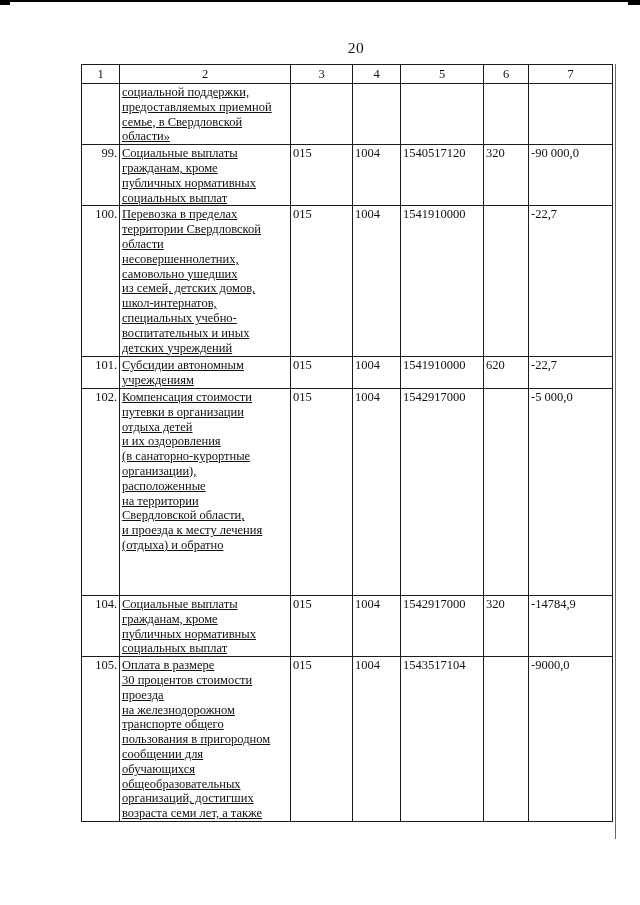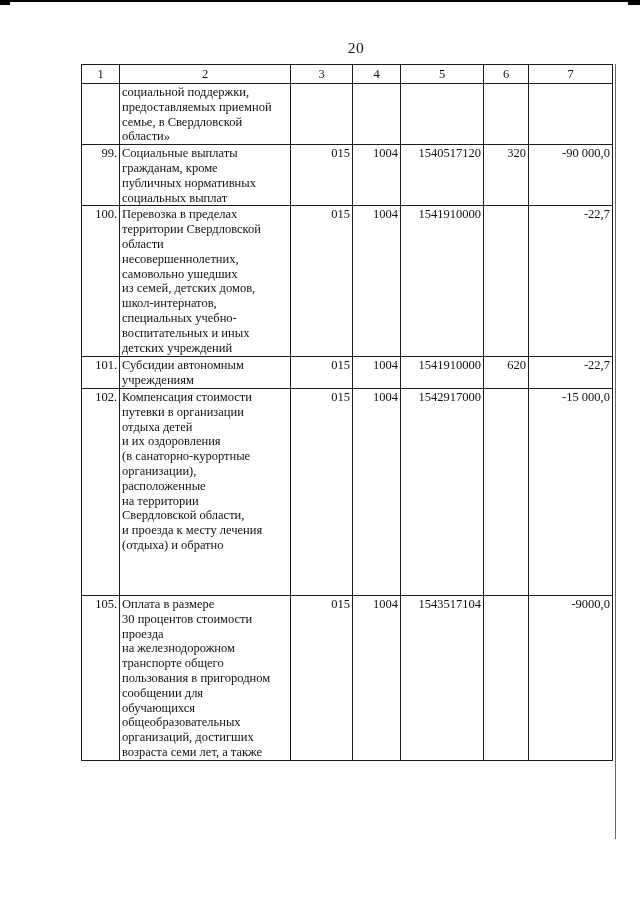--- a/index.html
+++ b/index.html
@@ -44,22 +44,22 @@
   }
   table.budget td, table.budget th {
     border: 1px solid #1c1c1c;
     vertical-align: top;
     font-weight: normal;
     padding: 1px 2px 0 2px;
     overflow: hidden;
   }
   table.budget th { text-align: center; padding-top: 2px; }
   td.c-num  { text-align: right; }
-  td.c-name { text-align: left; white-space: pre-line; padding-left: 5px; padding-right: 3px; }
-  td.c-val  { text-align: right; }
+  td.c-name { text-align: left; white-space: pre-line; padding-left: 5px; padding-right: 3px; text-decoration: underline; }
+  td.c-val  { text-align: left; }
   table.budget { border: 1.5px solid #111; }
 </style>
 </head>
 <body>
 
 <div class="scan-top-line"></div>
 <div class="scan-corner-left"></div>
 <div class="scan-corner-right"></div>
 <div class="scan-right-line"></div>
 
@@ -147,21 +147,33 @@
 организации),
 расположенные
 на территории
 Свердловской области,
 и проезда к месту лечения
 (отдыха) и обратно</td>
     <td class="c-val">015</td>
     <td class="c-val">1004</td>
     <td class="c-val">1542917000</td>
     <td class="c-val"></td>
-    <td class="c-val">-15 000,0</td>
+    <td class="c-val">-5 000,0</td>
+  </tr>
+  <tr style="height:61px">
+    <td class="c-num">104.</td>
+    <td class="c-name">Социальные выплаты
+гражданам, кроме
+публичных нормативных
+социальных выплат</td>
+    <td class="c-val">015</td>
+    <td class="c-val">1004</td>
+    <td class="c-val">1542917000</td>
+    <td class="c-val">320</td>
+    <td class="c-val">-14784,9</td>
   </tr>
   <tr style="height:162px">
     <td class="c-num">105.</td>
     <td class="c-name">Оплата в размере
 30 процентов стоимости
 проезда
 на железнодорожном
 транспорте общего
 пользования в пригородном
 сообщении для

